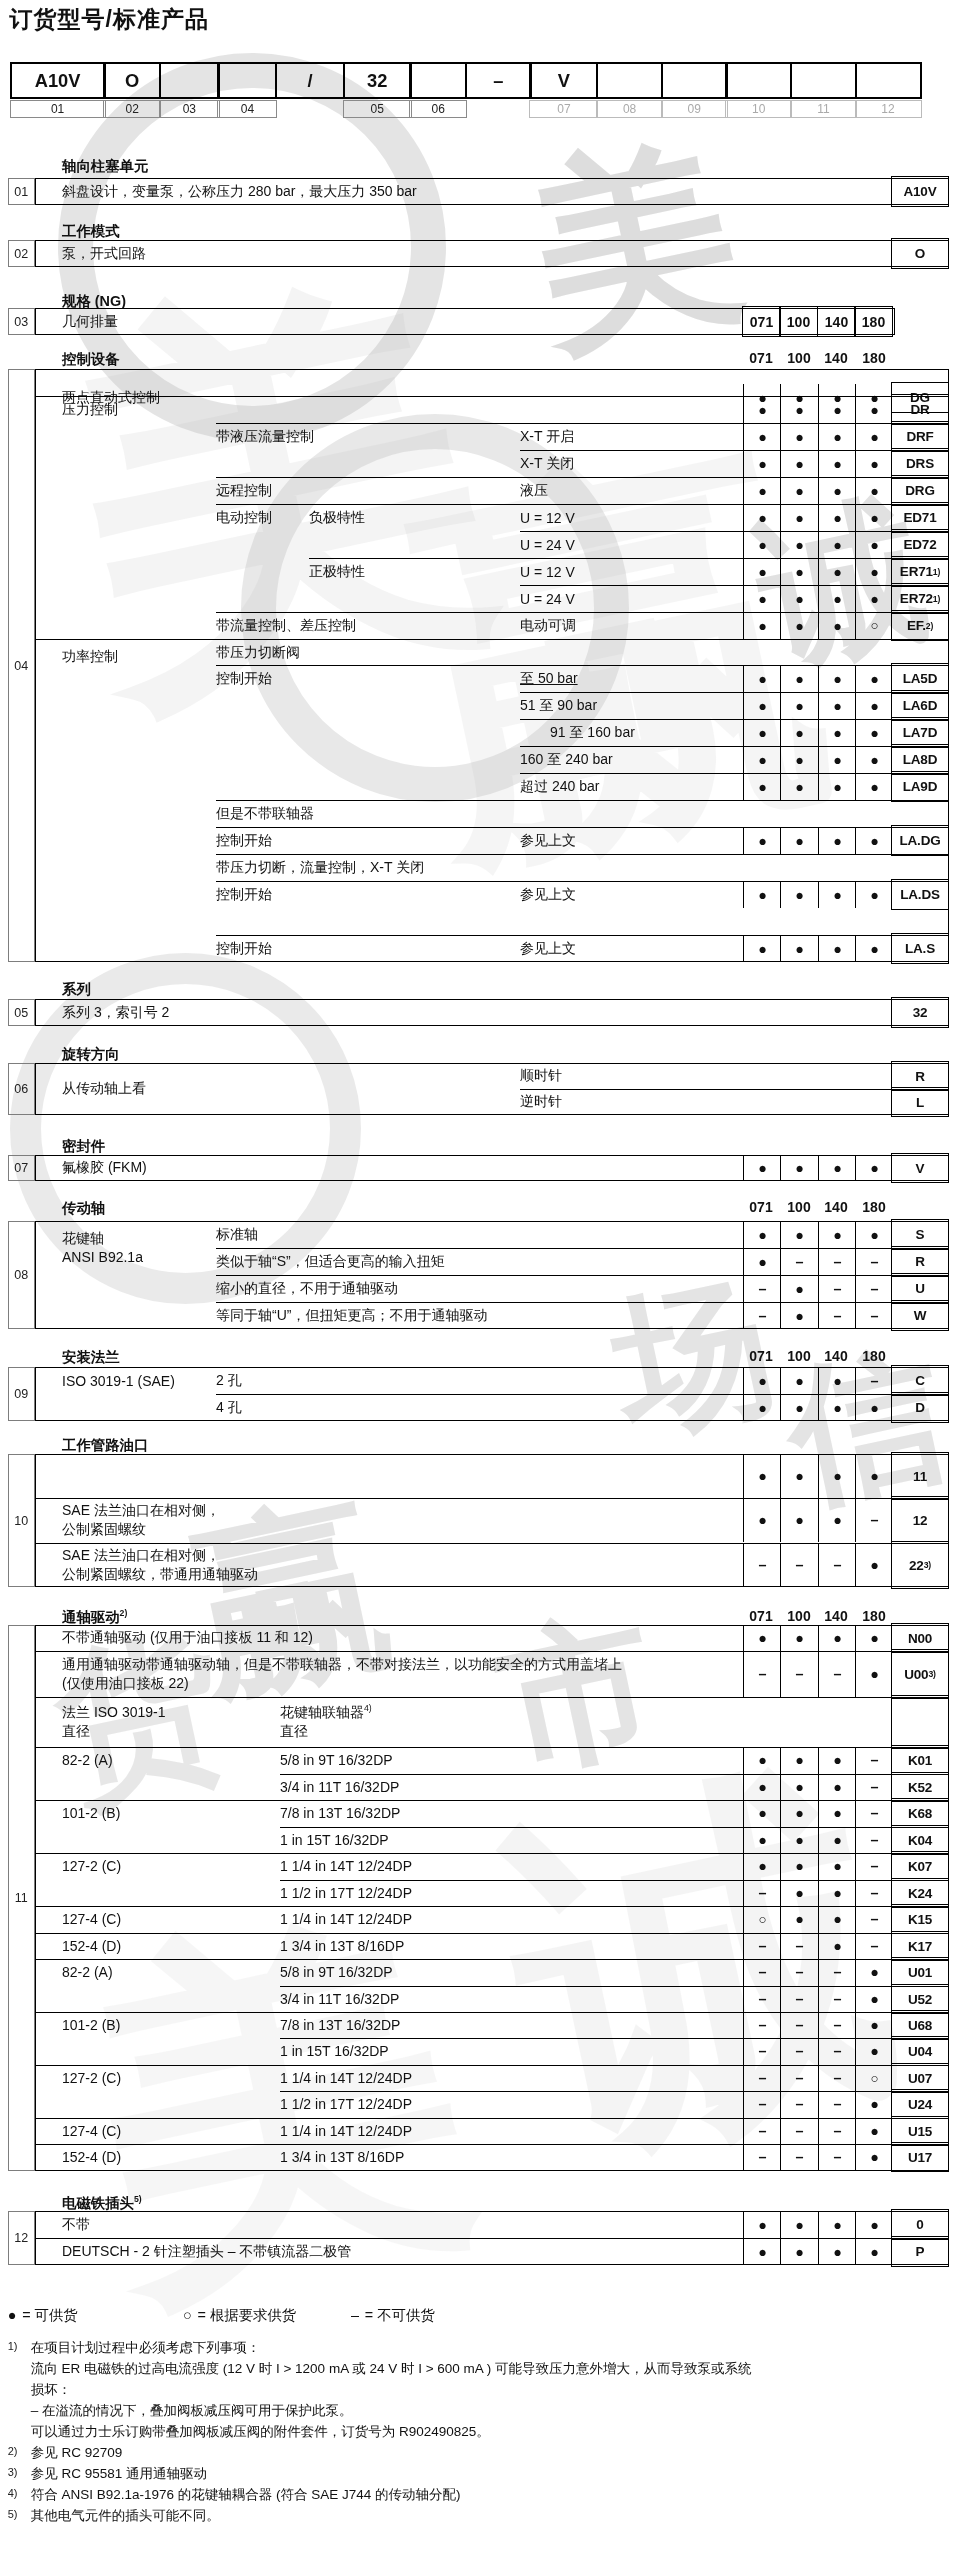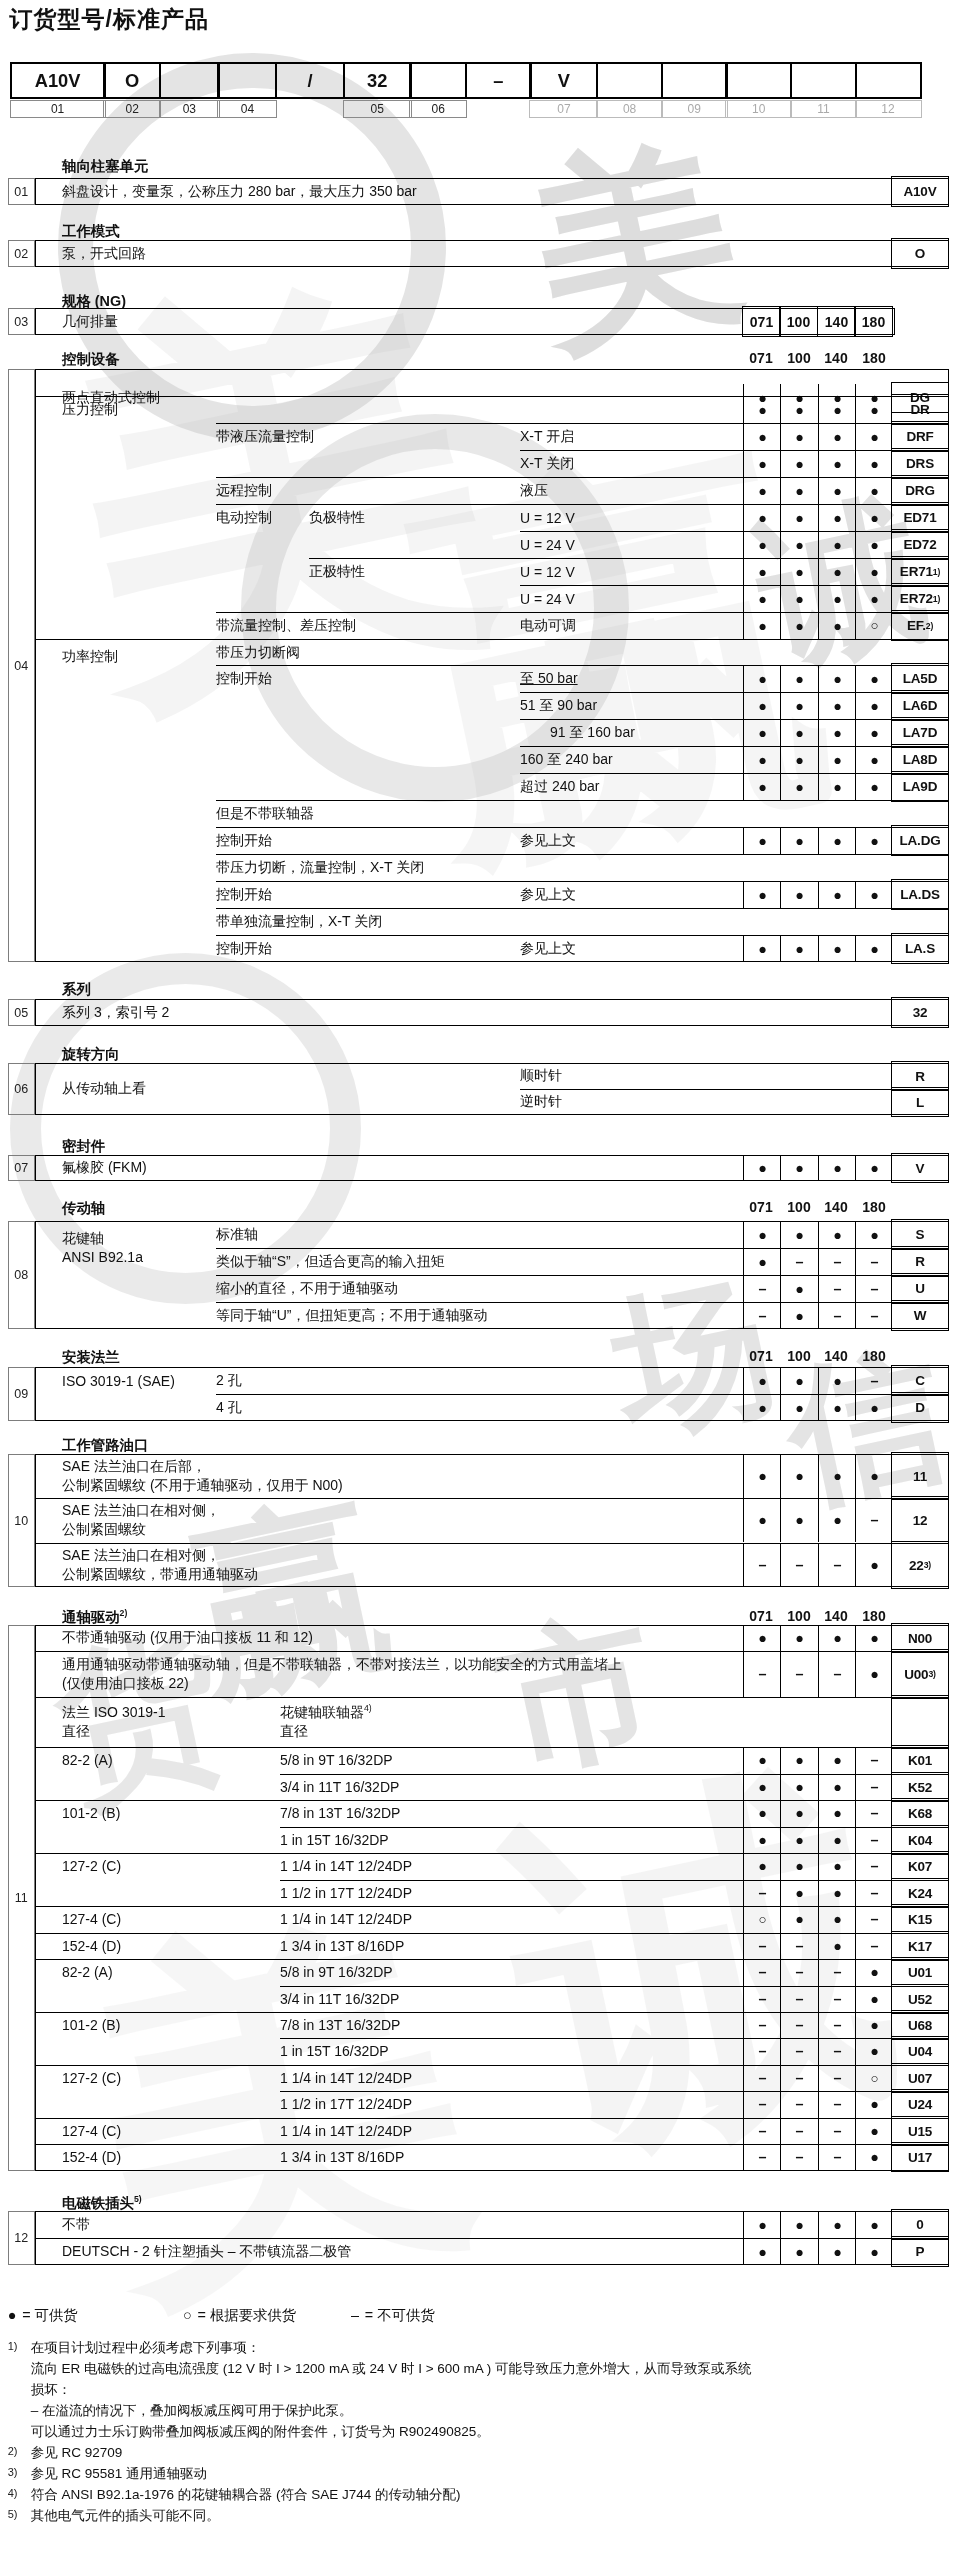--- a/index.html
+++ b/index.html
@@ -656,26 +656,20 @@
               <div class="dot" style="left: 783px;">
                 <span class="dF">●</span>
               </div>
               <div class="dot" style="left: 820px;">
                 <span class="dF">●</span>
               </div>
               <div class="codebox">
                 <span>LA.DS</span>
               </div>
             </div>
-            <div class="row" style="top: 539px; height: 27px;">
-              <div class="rline" style="left: 181px;"></div>
-              <div class="cell" style="left: 181px; height: 27px;">
-                <span>带单独流量控制，X-T 关闭</span>
-              </div>
-            </div>
             <div class="row" style="top: 566px; height: 27px;">
               <div class="rline" style="left: 181px;"></div>
               <div class="cell" style="left: 181px; height: 27px;">
                 <span>控制开始</span>
               </div>
               <div class="cell" style="left: 485px; height: 27px;">
                 <span>参见上文</span>
               </div>
               <div class="dot" style="left: 708px;">
                 <span class="dF">●</span>
@@ -928,24 +922,20 @@
           </div>
         </div>
         <div>
           <div class="sec-title" style="left: 62px; top: 1436px;"><span>工作管路油口</span></div>
           <div class="numstrip" style="top: 1454px; height: 133px;">
             <span>10</span>
           </div>
           <div class="tbl" style="top: 1454px; width: 914px; height: 133px;">
             <div class="outline"></div>
             <div class="row" style="top: 0px; height: 44px;">
-              <div class="cell ml" style="left: 27px; height: 44px;">
-                <div><span>SAE 法兰油口在后部，</span></div>
-                <div><span>公制紧固螺纹 (不用于通轴驱动，仅用于 N00)</span></div>
-              </div>
               <div class="dot" style="left: 708px;">
                 <span class="dF">●</span>
               </div>
               <div class="dot" style="left: 745px;">
                 <span class="dF">●</span>
               </div>
               <div class="dot" style="left: 783px;">
                 <span class="dF">●</span>
               </div>
               <div class="dot" style="left: 820px;">

